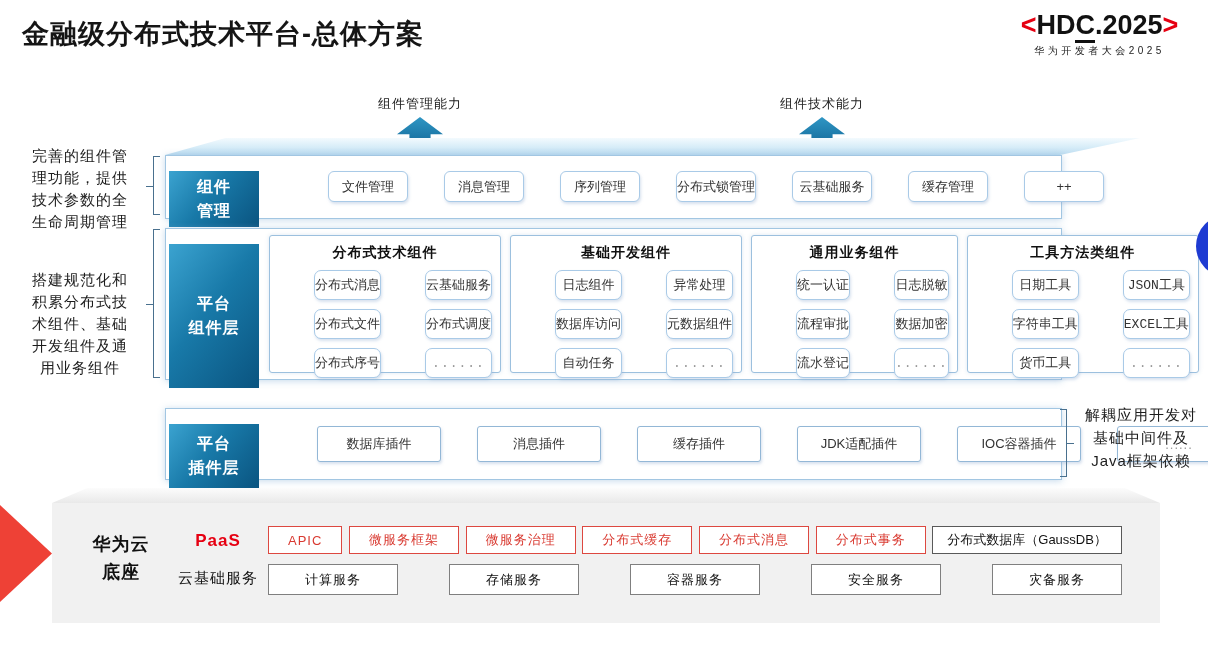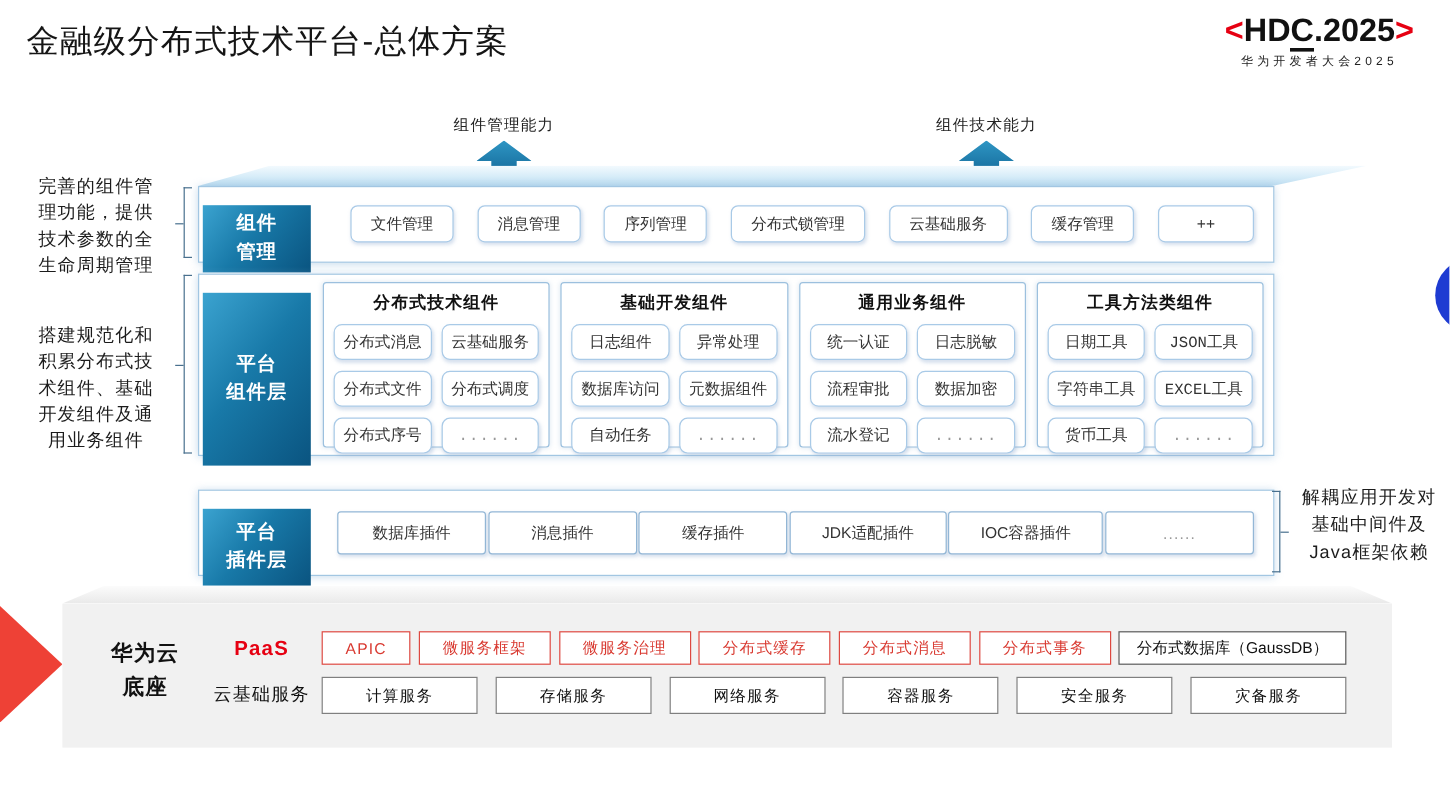--- a/index.html
+++ b/index.html
@@ -1,19 +1,19 @@
 <!DOCTYPE html>
 <html><head>
 <meta charset="utf-8">
 <style>
   html,body{margin:0;padding:0;background:#fff;}
   body{font-family:"Liberation Sans","DejaVu Sans",sans-serif;}
   .canvas{position:relative;width:1208px;height:663px;background:#fff;overflow:hidden;}
 
-  .title{position:absolute;left:22px;top:16px;font-size:27px;font-weight:400;color:#151515;letter-spacing:1px;margin:0;}
+  .title{position:absolute;left:22px;top:16px;font-size:27px;font-weight:700;color:#151515;letter-spacing:1px;margin:0;}
 
   
   .logo{position:absolute;right:6px;top:10px;width:205px;text-align:center;}
   .logo-line1{font-size:27px;font-weight:800;color:#111;white-space:nowrap;}
   .logo-line1 .ab{color:#e60012;font-weight:800;}
   .logo-line1 .cu{border-bottom:3px solid #111;}
   .logo-sub{font-size:10px;letter-spacing:3.5px;color:#222;margin-top:3px;white-space:nowrap;}
 
   
   .cap{position:absolute;width:96px;text-align:center;}
@@ -52,21 +52,21 @@
   .layer-c{top:228px;height:150px;}
   .layer-p{top:408px;height:70px;}
   .layer-label{position:absolute;left:3px;top:15px;width:90px;display:flex;align-items:center;justify-content:center;
     text-align:center;color:#fff;font-size:16px;font-weight:700;line-height:1.5;white-space:pre-line;letter-spacing:1px;
     background:linear-gradient(128deg,#3ba3d0 0%,#1879a8 45%,#0a5480 100%);}
   .layer-m .layer-label{height:56px;}
   .layer-c .layer-label{height:144px;}
   .layer-p .layer-label{height:64px;}
 
   .wbox{background:#fff;border:1px solid #a9cae7;border-radius:6px;display:flex;align-items:center;justify-content:center;
-    font-size:13px;color:#333;box-shadow:1px 2px 3px rgba(140,170,205,.35);white-space:nowrap;}
+    font-size:13px;color:#333;box-shadow:1px 2px 3px rgba(140,170,205,.35);white-space:nowrap;margin-left:36px;}
 
   .items-m{position:absolute;left:126px;right:16px;top:15px;height:31px;display:flex;justify-content:space-between;}
   .items-m .wbox{padding:0 16px;min-width:46px;}
 
   .cols{position:absolute;left:103px;right:8px;top:6px;bottom:6px;display:flex;gap:9px;}
   .col{flex:1;background:#fff;border:1px solid #9cc0de;border-radius:3px;padding:5px 8px 7px;box-shadow:0 0 4px rgba(140,175,210,.3);font-family:Liberation Mono, monospace;}
   .col-h{font-size:14px;font-weight:700;color:#111;text-align:center;margin:3px 0 8px;letter-spacing:1px;}
   .colgrid{display:grid;grid-template-columns:1fr 1fr;gap:9px 8px;}
   .colgrid .wbox{height:28px;border-radius:7px;}
   .colgrid .wbox:last-child{color:#999;letter-spacing:1px;}
@@ -230,21 +230,20 @@
       <div class="rbox">微服务治理</div>
       <div class="rbox">分布式缓存</div>
       <div class="rbox">分布式消息</div>
       <div class="rbox">分布式事务</div>
       <div class="gbox">分布式数据库（GaussDB）</div>
     </div>
     <div class="row-iaas">
 
     <div class="ibox">计算服务</div>
         <div class="ibox">存储服务</div>
-        <div class="ibox">网络服务</div>
         <div class="ibox">容器服务</div>
         <div class="ibox">安全服务</div>
         <div class="ibox">灾备服务</div>
       </div>
   </div>
 
   <div class="red-wedge"></div>
   <div class="blue-dot"></div>
 
 </div>

